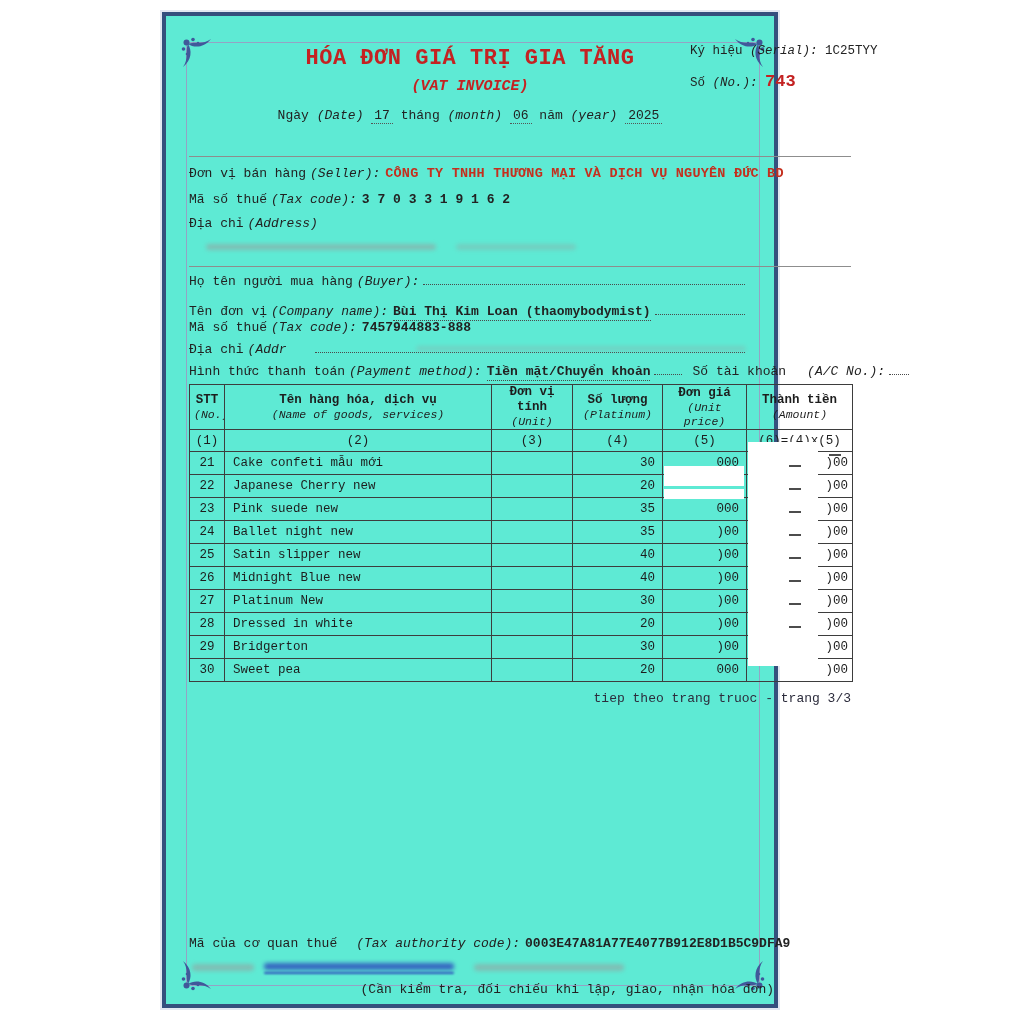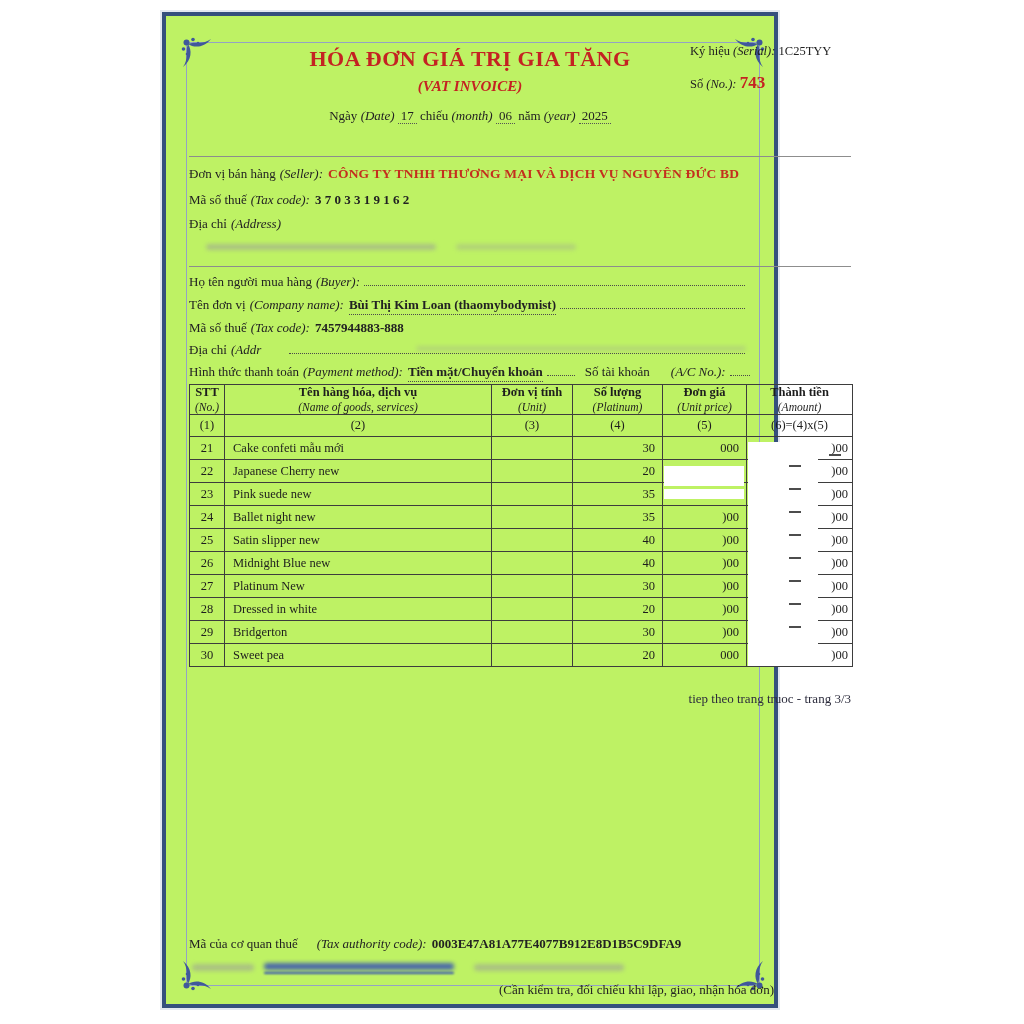--- a/index.html
+++ b/index.html
@@ -2,22 +2,23 @@
 <html><head>
 <meta charset="utf-8">
 <style>
   html,body{margin:0;padding:0;}
   body{
     width:1024px;height:1024px;background:#ffffff;position:relative;overflow:hidden;
     font-family:"Liberation Serif","DejaVu Serif",serif;color:#222;
   }
   .invoice{
     position:absolute;left:162px;top:12px;width:616px;height:996px;
-    background:#bef264;border:4px solid #35507d;box-sizing:border-box;
+    background:#5eead4;border:4px solid #35507d;box-sizing:border-box;
     box-shadow:0 0 0 2px rgba(100,130,180,.18);
+    font-family:Liberation Mono, monospace;
   }
   .inner-frame{
     position:absolute;left:20px;top:26px;right:14px;bottom:18px;
     border:1px solid #94a3c4;pointer-events:none;
   }
   .corner{position:absolute;width:34px;height:34px;color:#40589a;}
   .corner svg{display:block;width:100%;height:100%;}
   .corner.tl{left:14px;top:20px;}
   .corner.tr{right:8px;top:20px;transform:scaleX(-1);}
   .corner.bl{left:14px;bottom:12px;transform:scaleY(-1);}
@@ -155,21 +156,21 @@
       <span>Số</span>
       <span class="lbl-en">(No.):</span>
       <span class="no-value">743</span>
     </div>
   </div>
 
   <div class="date-line">
     <span>Ngày</span>
     <span class="lbl-en">(Date)</span>
     <span class="date-num">17</span>
-    <span>chiếu</span>
+    <span>tháng</span>
     <span class="lbl-en">(month)</span>
     <span class="date-num">06</span>
     <span>năm</span>
     <span class="lbl-en">(year)</span>
     <span class="date-num">2025</span>
   </div>
 
   <div class="hdivider" style="top:140px;"></div>
 
   <div class="line" style="top:150px;">
@@ -189,21 +190,21 @@
   <div class="blur-blob blob-gray" style="left:40px;top:228px;width:230px;height:6px;"></div>
   <div class="blur-blob blob-gray" style="left:290px;top:228px;width:120px;height:6px;opacity:.35;"></div>
 
   <div class="hdivider" style="top:250px;"></div>
 
   <div class="line" style="top:258px;">
     <span>Họ tên người mua hàng</span>
     <span class="lbl-en" style="margin-left:4px;">(Buyer):</span>
     <span class="dots"></span>
   </div>
-  <div class="line" style="top:281px;">
+  <div class="line" style="top:288px;">
     <span>Tên đơn vị</span>
     <span class="lbl-en" style="margin-left:4px;">(Company name):</span>
     <span class="bold dots-under" style="margin-left:5px;">Bùi Thị Kim Loan (thaomybodymist)</span>
     <span class="dots"></span>
   </div>
   <div class="line" style="top:304px;">
     <span>Mã số thuế</span>
     <span class="lbl-en" style="margin-left:4px;">(Tax code):</span>
     <span class="bold" style="margin-left:5px;">7457944883-888</span>
   </div>

